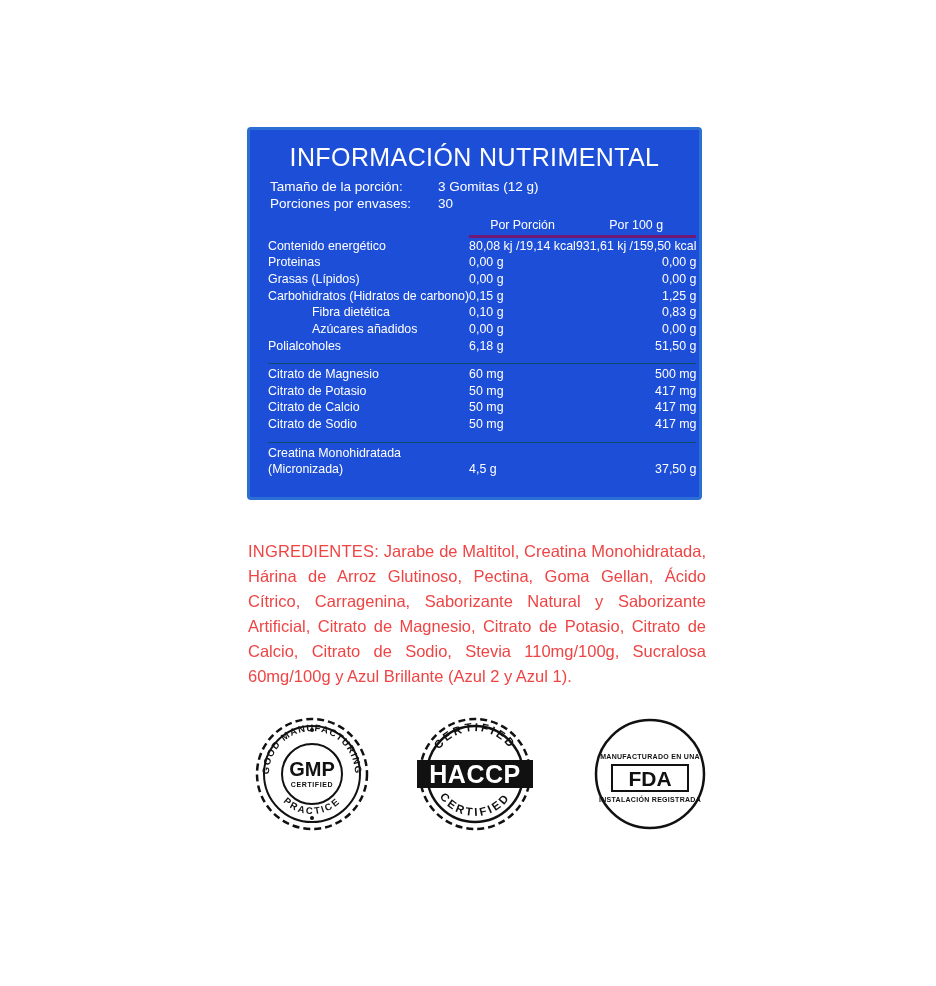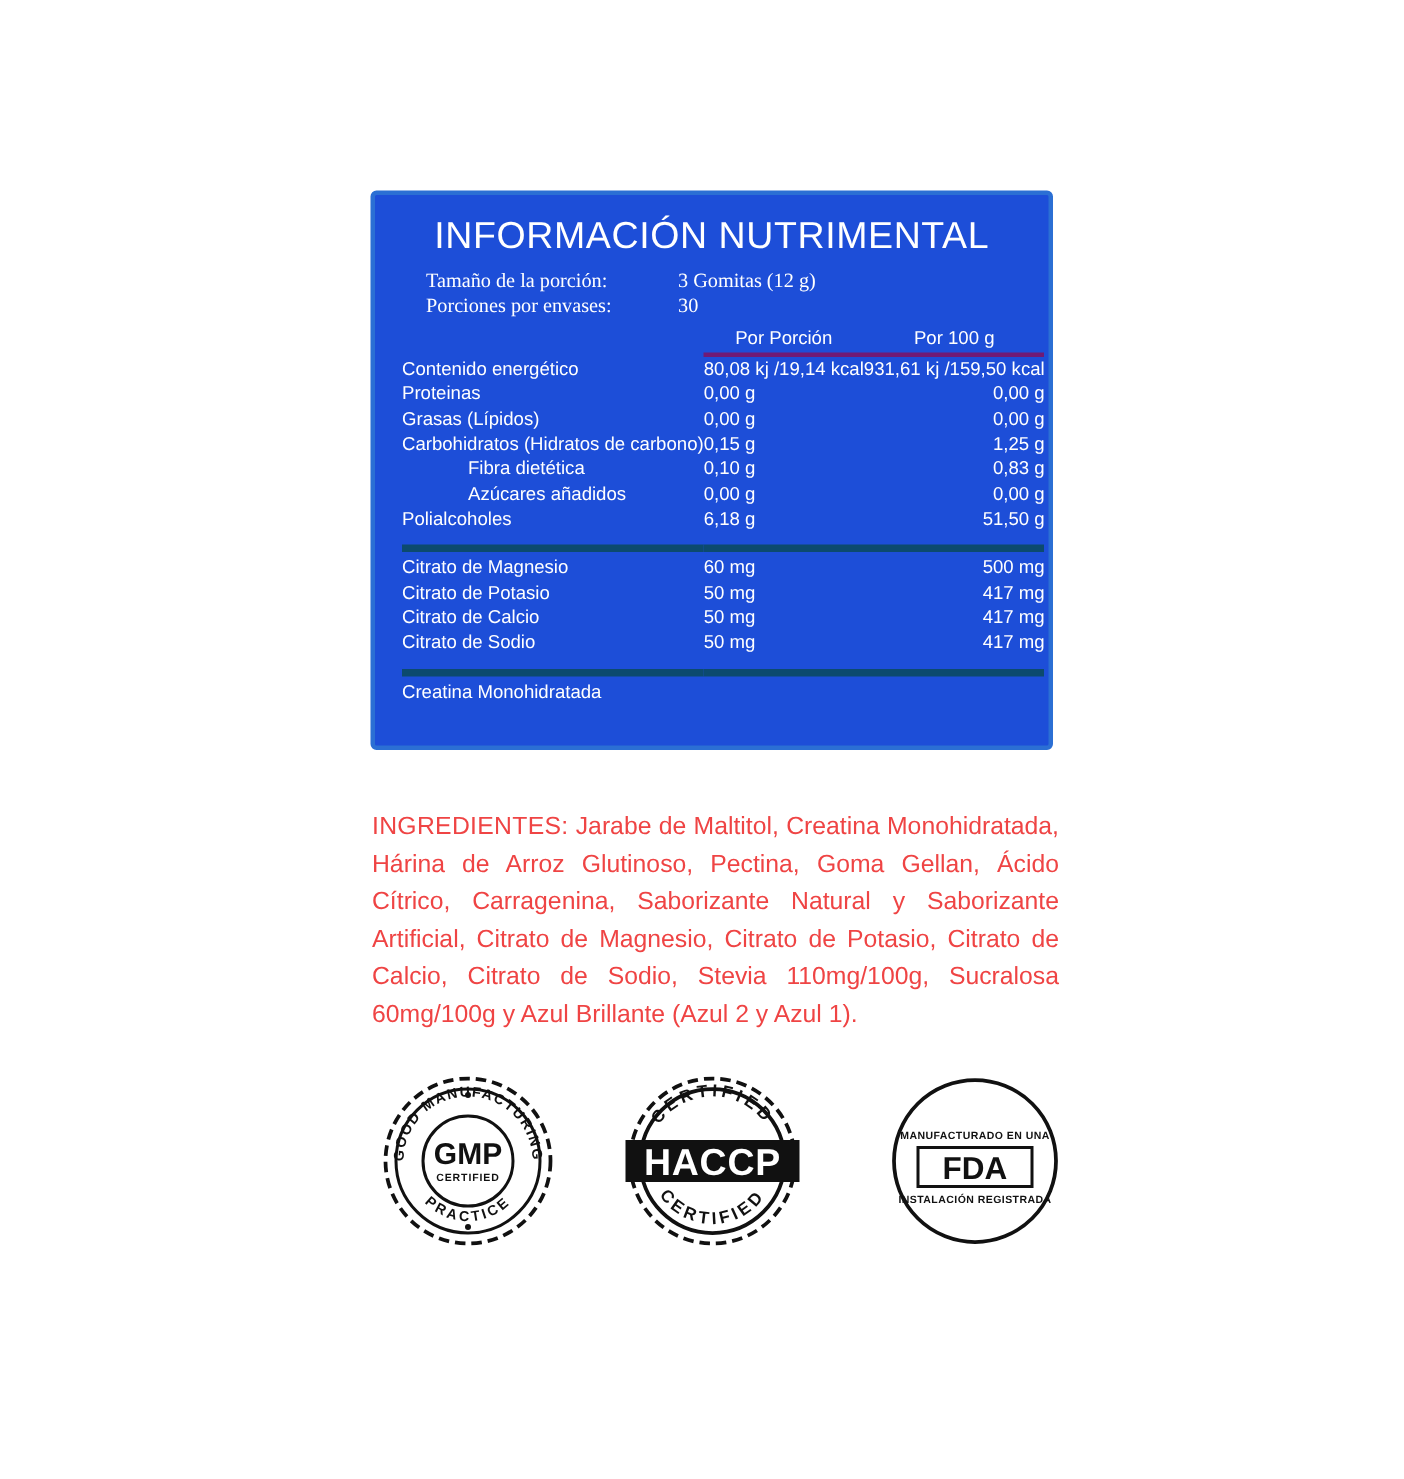--- a/index.html
+++ b/index.html
@@ -36,22 +36,21 @@
     letter-spacing: 0.4px;
     text-align: center;
     margin: 6px 0 6px 0;
     font-weight: 400;
     line-height: 1.1;
   }
 
   .serving-block {
     font-size: 13.5px;
     line-height: 1.32;
-    margin: 0 0 4px 16px;
-    font-family: Liberation Serif, serif;
+    margin: 0 0 4px 2px;
   }
   .serving-row {
     display: flex;
   }
   .serving-label {
     width: 168px;
     white-space: nowrap;
   }
   .serving-value {
     white-space: nowrap;
@@ -75,21 +74,21 @@
   tr.head-row td {
     border-bottom: 3px solid #701a75;
     padding-bottom: 2px;
     text-align: center;
   }
   tr.head-row td.c-name { border-bottom: none; }
   tr.head-row td.c-por,
   tr.head-row td.c-100 { text-align: center; }
 
   tr.rule-top td {
-    border-top: 5px solid #0c4a6e;
+    border-top: 1px solid #0c4a6e;
     padding-top: 3px;
   }
   .indent { padding-left: 44px !important; }
   .spacer td { height: 7px; padding: 0; }
 
   
   #ingredients {
     position: absolute;
     left: 248px;
     top: 522px;
@@ -203,20 +202,25 @@
           <td class="c-100">417 mg</td>
         </tr>
         <tr class="spacer">
           <td colspan="3"></td>
         </tr>
         <tr class="rule-top">
           <td class="c-name">Creatina Monohidratada</td>
           <td class="c-por"></td>
           <td class="c-100"></td>
         </tr>
+        <tr>
+          <td class="c-name">(Micronizada)</td>
+          <td class="c-por">4,5 g</td>
+          <td class="c-100">37,50 g</td>
+        </tr>
       </tbody>
   </table>
 </div>
 
 <p id="ingredients"><span class="lead">INGREDIENTES:</span><span> Jarabe de Maltitol, Creatina Monohidratada, Hárina de Arroz Glutinoso, Pectina, Goma Gellan, Ácido Cítrico, Carragenina, Saborizante Natural y Saborizante Artificial, Citrato de Magnesio, Citrato de Potasio, Citrato de Calcio, Citrato de Sodio, Stevia 110mg/100g, Sucralosa 60mg/100g y Azul Brillante (Azul 2 y Azul 1).</span></p>
 
 <div id="seals">
 
   <div class="seal" id="seal-gmp">
     <svg width="120" height="120" viewBox="0 0 120 120">

